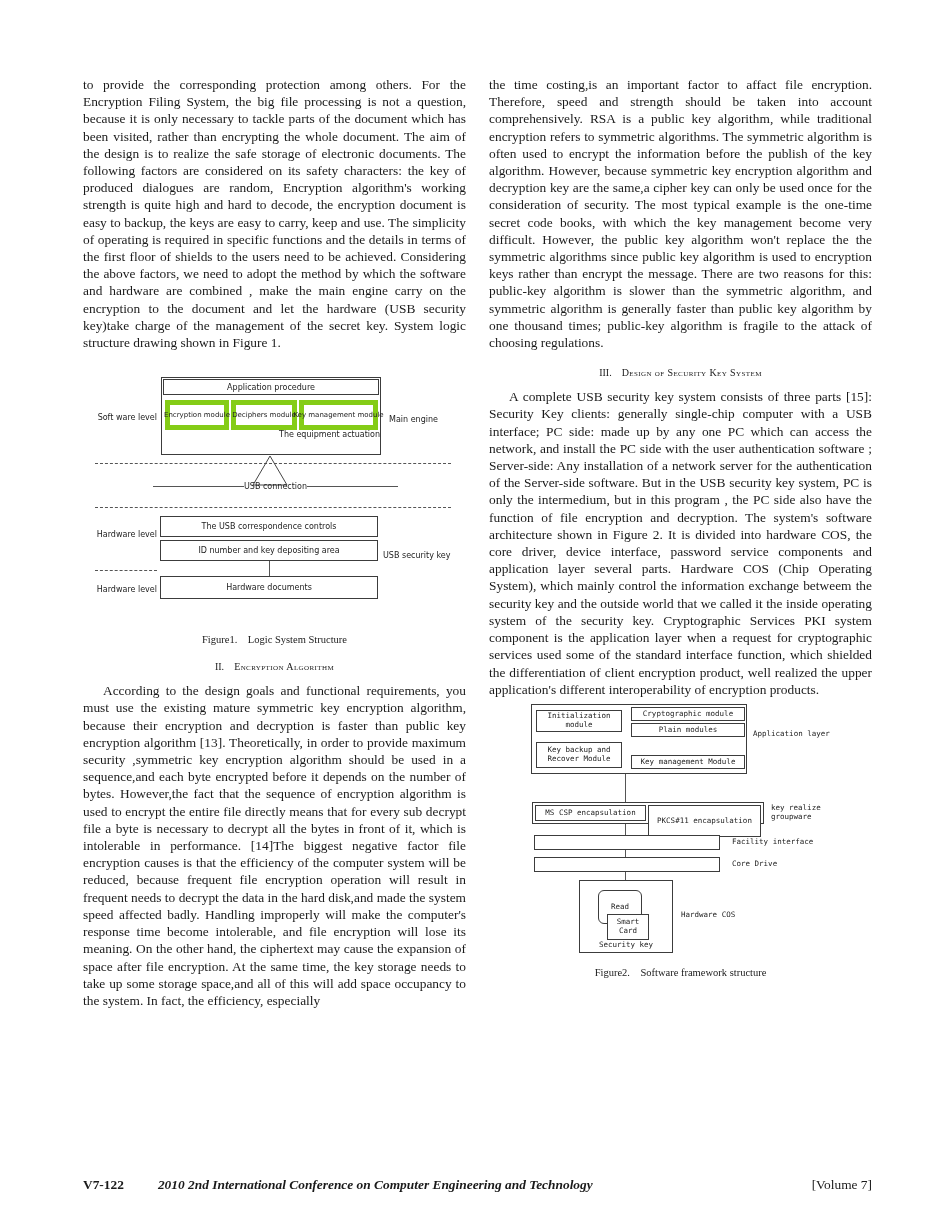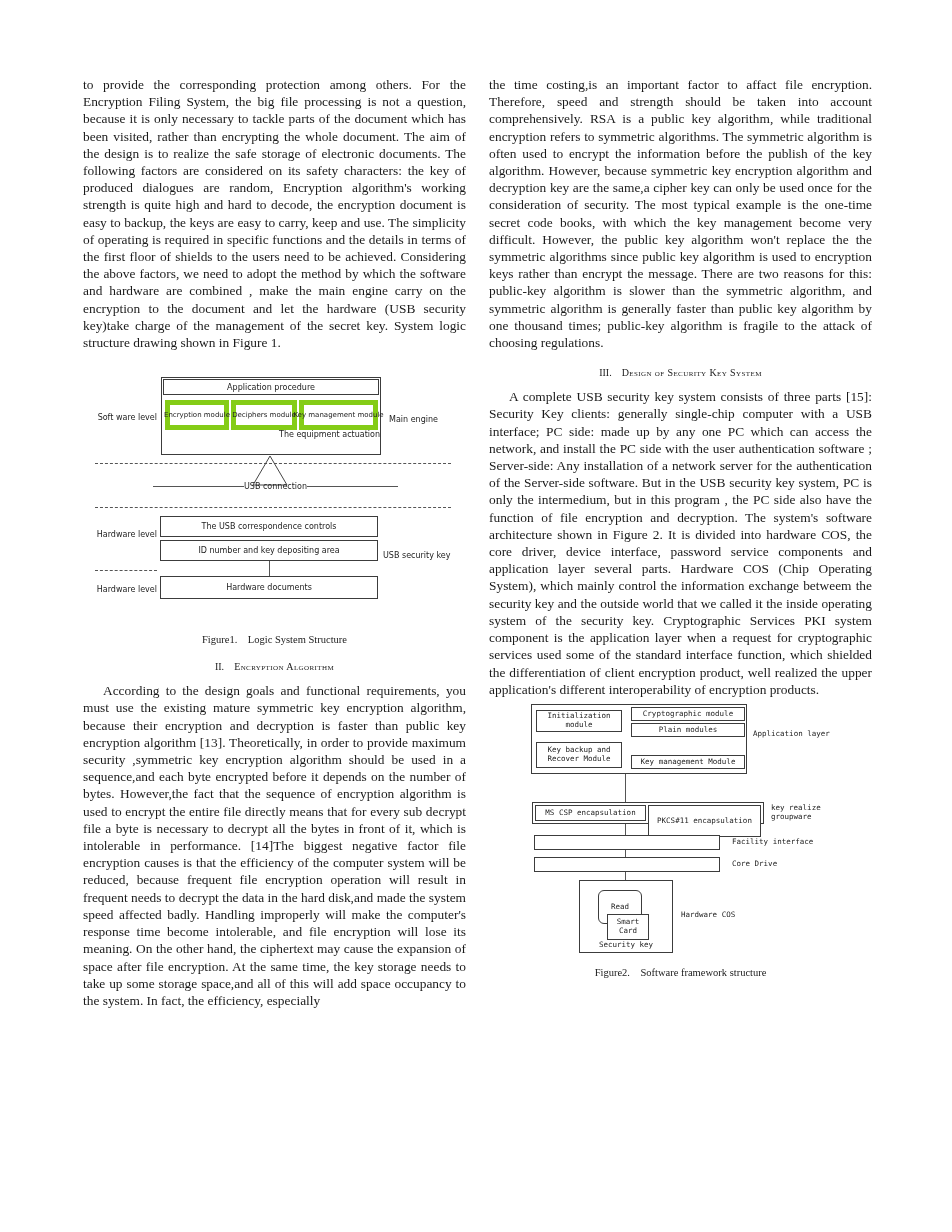--- a/index.html
+++ b/index.html
@@ -177,14 +177,19 @@
       <div class="vline f2-vld"></div>
       <div class="bx f2-sec"></div>
       <div class="bx f2-read">Read</div>
       <div class="bx f2-smart">Smart Card</div>
       <div class="lbl f2-seclbl">Security key</div>
       <div class="lbl f2-coslbl">Hardware COS</div>
     </div>
     <div class="fig-caption">Figure2.&nbsp;&nbsp;&nbsp;&nbsp;Software framework structure</div>
   </div>
 
+  <div class="footer">
+    <span class="pn">V7-122</span>
+    <span class="conf">2010 2nd International Conference on Computer Engineering and Technology</span>
+    <span class="vol">[Volume 7]</span>
+  </div>
 
 </div>
 
 </body></html>

